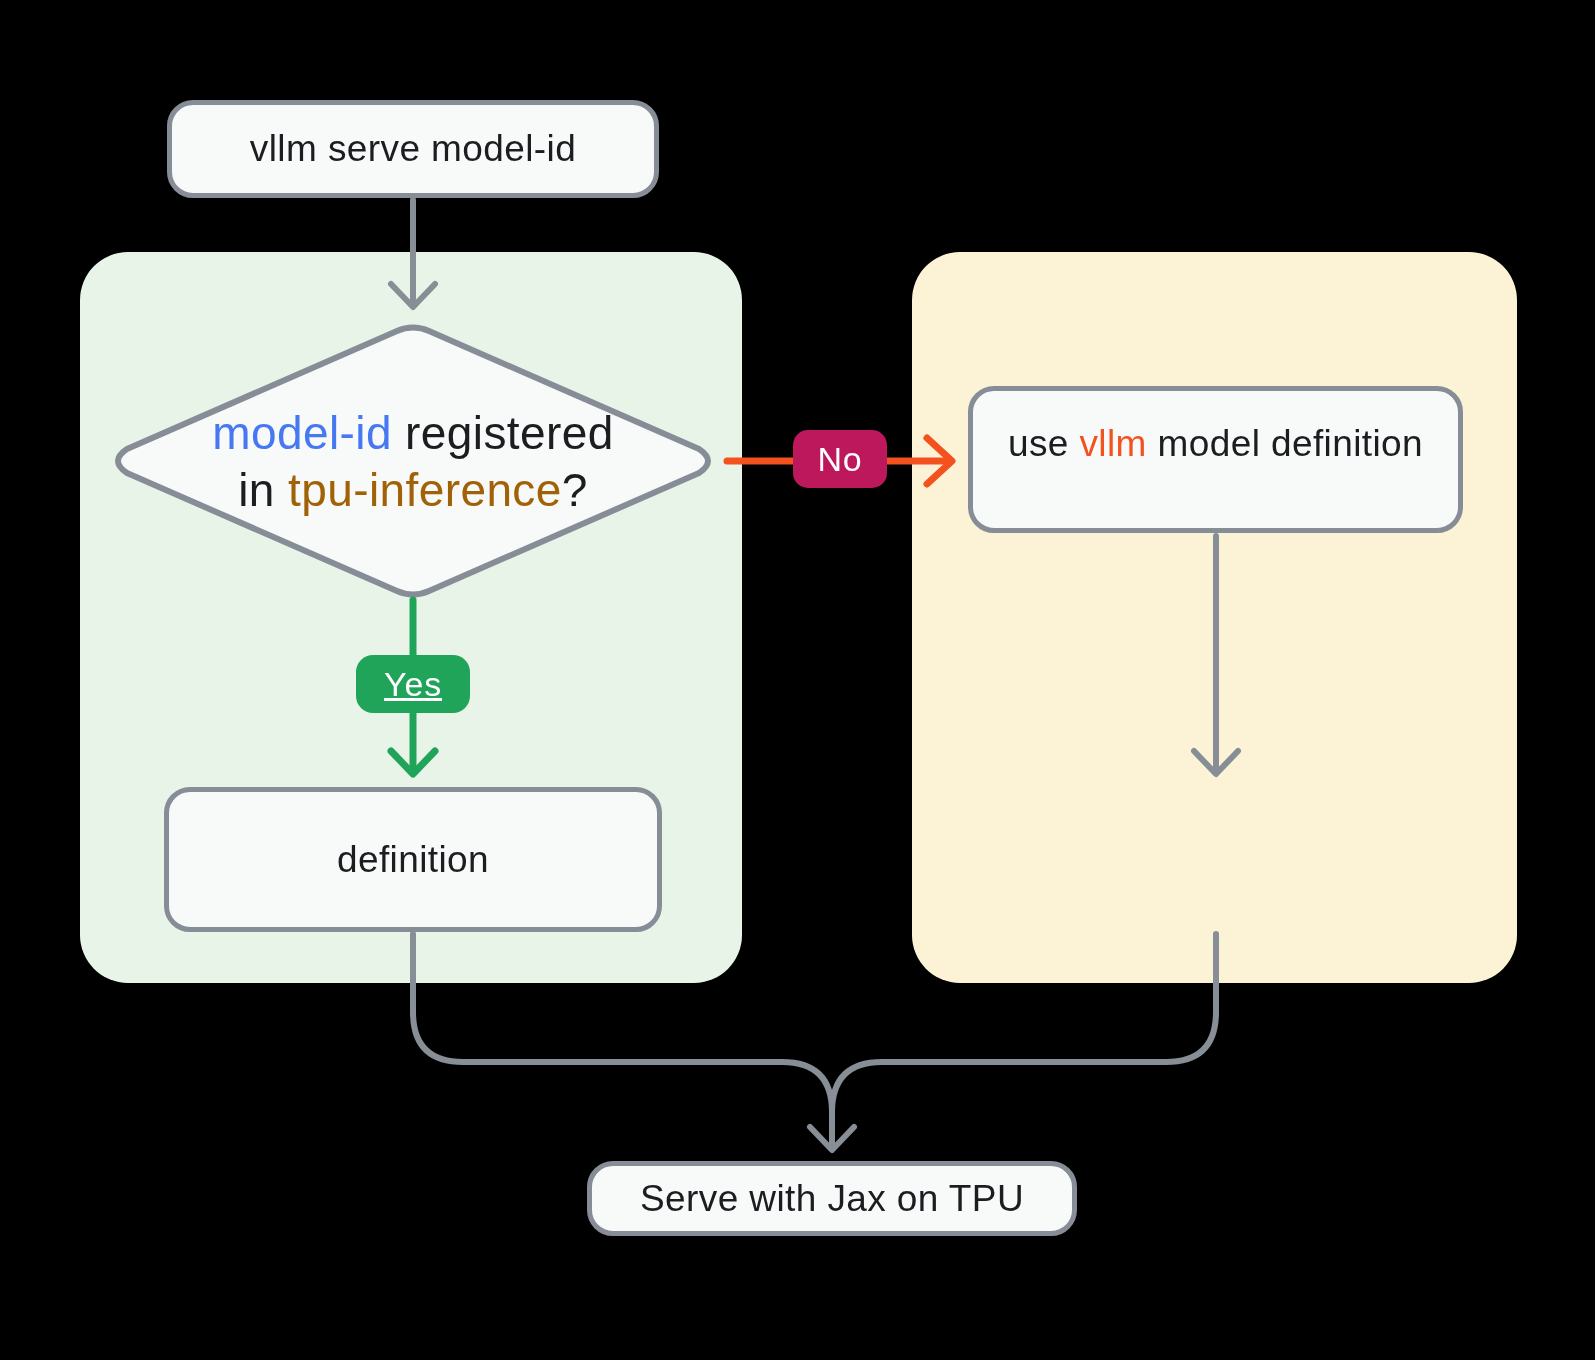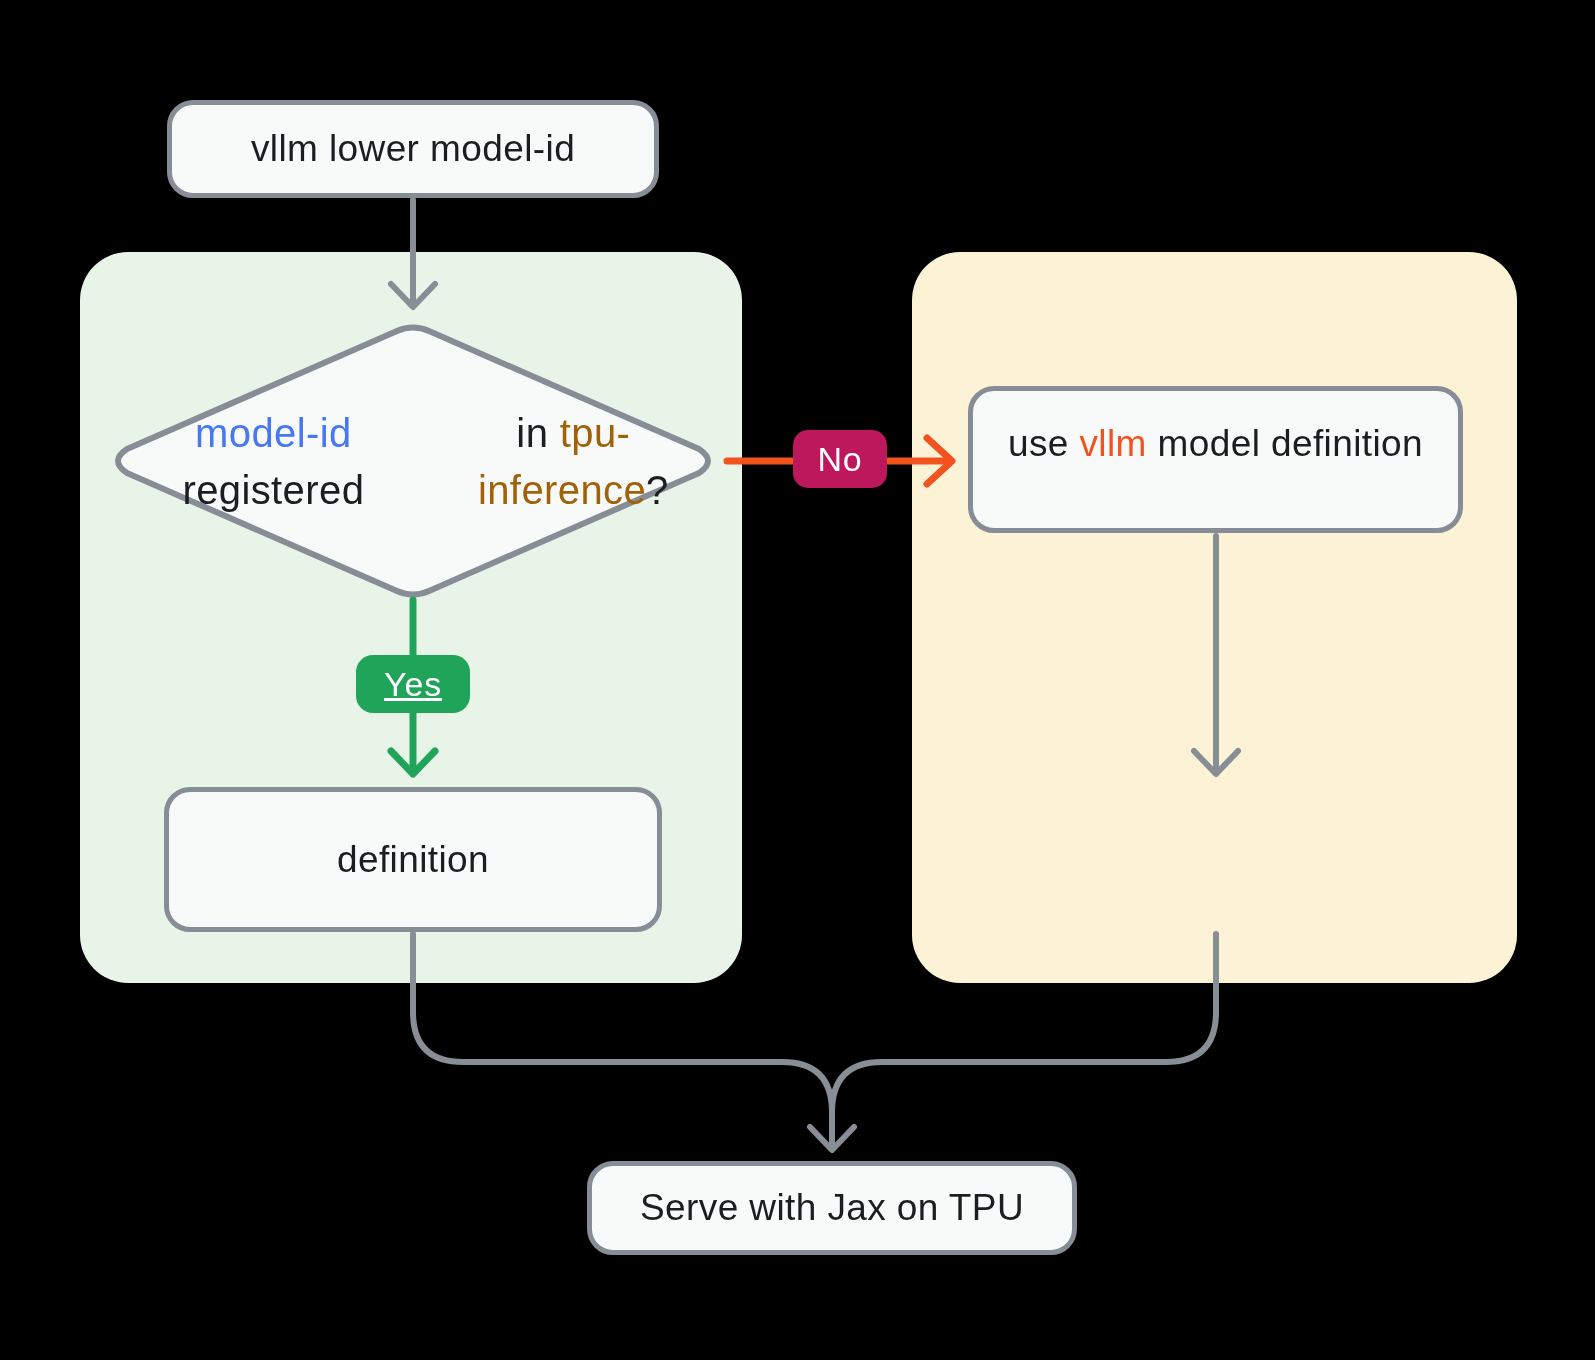--- a/index.html
+++ b/index.html
@@ -42,31 +42,32 @@
     font-size: 37px;
     line-height: 54px;
     font-weight: 500;
     letter-spacing: 0.4px;
     color: #1b1d20;
   }
   .node-start  { left: 167px; top: 100px;  width: 492px; height: 98px;  }
   .node-left   { left: 164px; top: 787px;  width: 498px; height: 145px; }
   .node-right1 { left: 968px; top: 386px;  width: 495px; height: 147px; justify-content: flex-start; padding-top: 26px; }
   .node-right2 { left: 968px; top: 786px;  width: 495px; height: 146px; }
-  .node-serve  { left: 587px; top: 1161px; width: 490px; height: 94px;  }
+  .node-serve  { left: 587px; top: 1161px; width: 490px; height: 75px;  }
 
   .decision-text {
     position: absolute;
     left: 113px; top: 324px;
     width: 600px; height: 276px;
     display: flex;
+    flex-direction: column;
     align-items: center;
     justify-content: center;
     text-align: center;
-    font-size: 40px;
+    font-size: 46px;
     line-height: 57px;
     font-weight: 500;
     letter-spacing: 0.4px;
     color: #1b1d20;
   }
 
   .badge {
     position: absolute;
     box-sizing: border-box;
     display: flex;
@@ -108,21 +109,21 @@
     <path d="M927 438 L952 461 L927 484" stroke="#f3511e" stroke-width="7"></path>
 
     <path d="M1216 536 V770" stroke="#878e96" stroke-width="6"></path>
     <path d="M1194 751 L1216 774 L1238 751" stroke="#878e96" stroke-width="6"></path>
 
     <path d="M413 934 V1012 Q413 1062 463 1062 H782 Q832 1062 832 1112 V1146" stroke="#878e96" stroke-width="6"></path>
     <path d="M1216 934 V1012 Q1216 1062 1166 1062 H882 Q832 1062 832 1112 V1146" stroke="#878e96" stroke-width="6"></path>
     <path d="M810 1127 L832 1150 L854 1127" stroke="#878e96" stroke-width="6"></path>
   </svg>
 
-  <div class="node node-start">vllm lower model-id</div>
+  <div class="node node-start">vllm serve model-id</div>
 
   <div class="decision-text">
       <span class="tline"><span class="seg-blue">model-id</span><span class="seg-dark"> registered</span></span>
       <span class="tline"><span class="seg-dark">in </span><span class="seg-green">tpu-inference</span><span class="seg-dark">?</span></span>
     </div>
 
   <div class="node node-left">
       <span class="tline"><span class="seg-dark">definition</span></span>
     </div>
 

